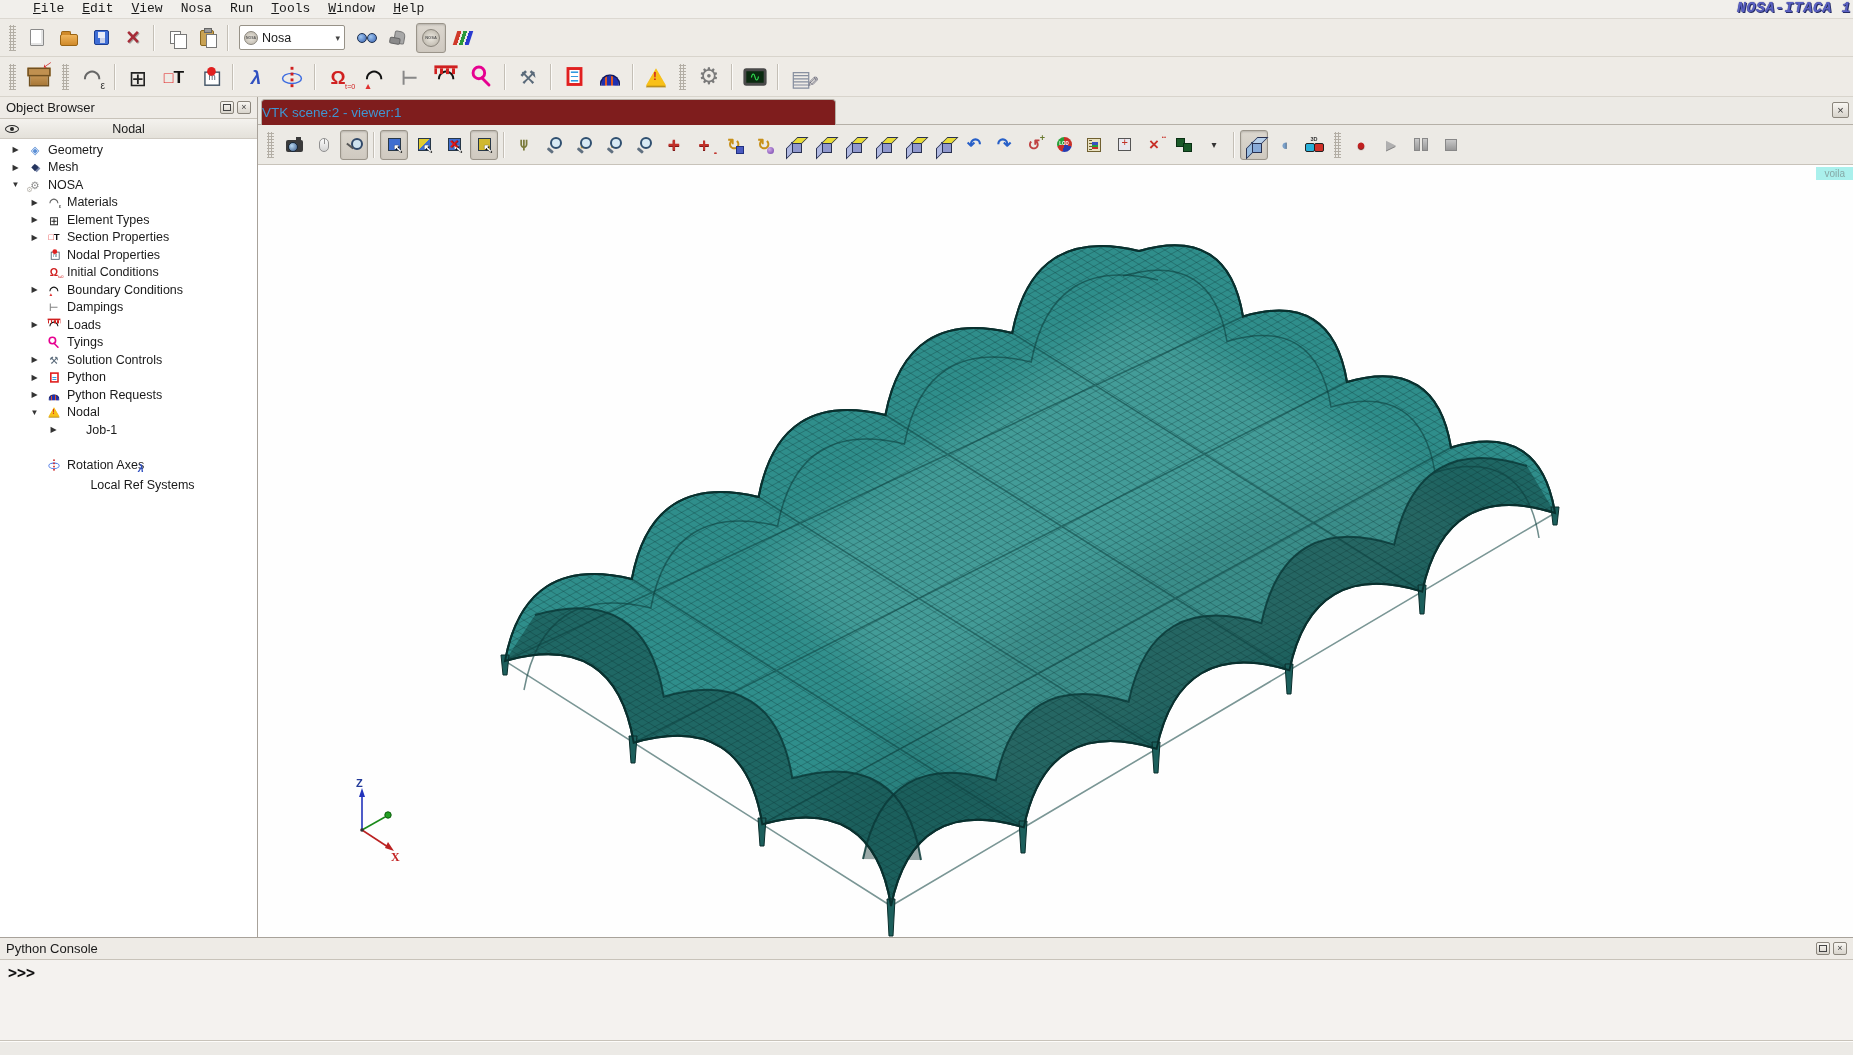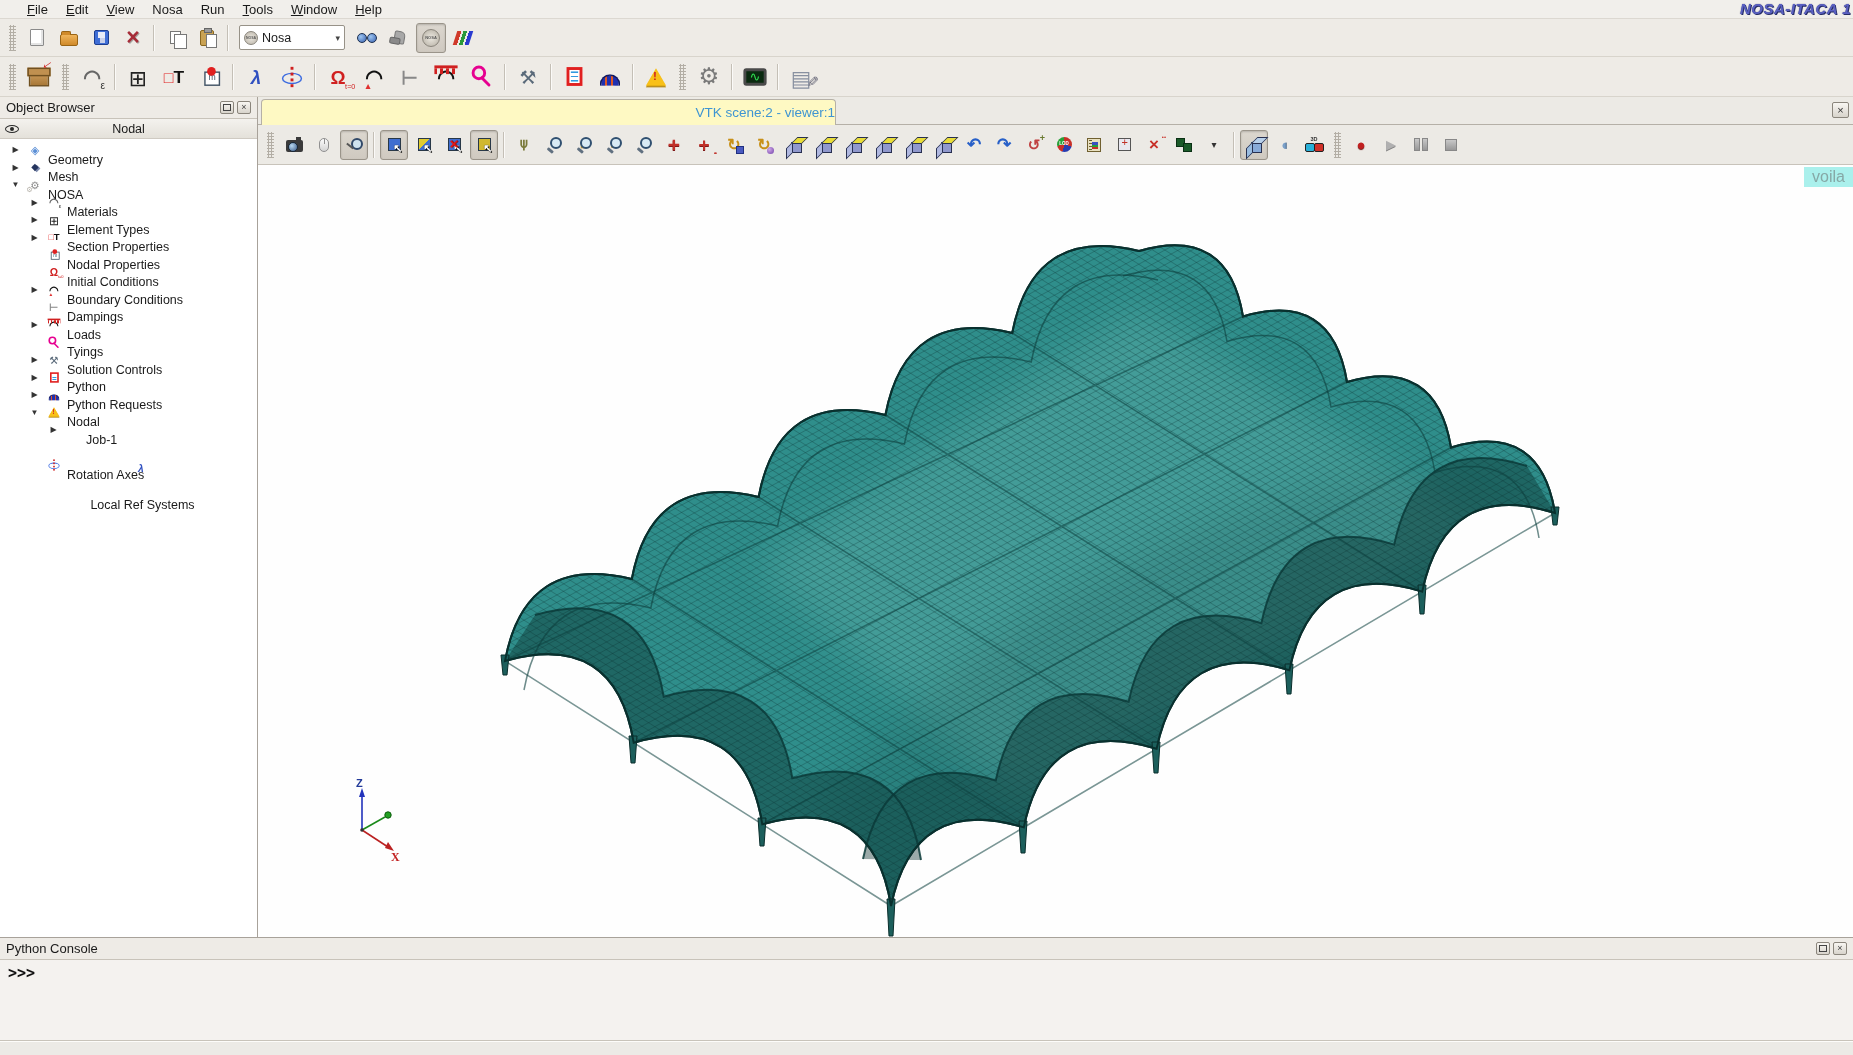--- a/index.html
+++ b/index.html
@@ -1,22 +1,22 @@
 <!DOCTYPE html>
 <html><head>
 <meta charset="utf-8">
 <style>
   html,body{margin:0;padding:0;background:#888;}
   *{box-sizing:border-box;}
   .app{width:1853px;height:1055px;position:relative;background:#eeebe6;
        font-family:"Liberation Sans",sans-serif;font-size:13px;color:#1a1a1a;
        overflow:hidden;display:flex;flex-direction:column;}
   
-  .menubar{height:19px;display:flex;align-items:flex-start;padding-left:18px;background:#f1efeb;
-           border-bottom:1px solid #dcd8d1;position:relative;flex:0 0 auto;}
+  .menubar{height:19px;display:flex;align-items:flex-end;padding-left:24px;background:#f1efeb;
+           border-bottom:1px solid #dcd8d1;position:relative;flex:0 0 auto;font-family:Liberation Mono, monospace;}
   .menu-item{padding:0 9px;height:19px;line-height:19px;cursor:default;}
   .logo{position:absolute;right:2px;top:0;font-style:italic;font-weight:bold;font-size:15px;
         color:#5a60c2;text-shadow:1px 1px 0 #252c66,0 0 1px #252c66;letter-spacing:.5px;white-space:nowrap;}
   
   .toolbar{display:flex;align-items:center;padding:2px 4px;background:#eeebe6;
            border-bottom:1px solid #d8d4cc;flex:0 0 auto;}
   .tb1{height:38px;}
   .tb2{height:40px;}
   .tbtn{height:30px;min-width:30px;display:inline-flex;align-items:center;justify-content:center;
         border:1px solid transparent;border-radius:3px;margin:0 1px;position:relative;}
@@ -189,34 +189,34 @@
   .tree-head{height:20px;display:flex;align-items:center;background:linear-gradient(#f4f2ee,#e4e1da);
       border-bottom:1px solid #cfcac2;flex:0 0 auto;}
   .eye-col{width:24px;display:flex;justify-content:center;}
   .eye{width:14px;height:8px;border:1.5px solid #2a2a2a;border-radius:50%;position:relative;display:inline-block;}
   .eye::after{content:"";position:absolute;left:3.5px;top:1px;width:4px;height:4px;background:#2a2a2a;border-radius:50%;}
   .name-col{flex:1;text-align:center;font-size:12.5px;}
   .tree{flex:1;background:#fff;overflow:hidden;padding-top:2px;}
   .trow{display:flex;align-items:center;height:17.5px;}
   .twist{width:19px;text-align:center;font-size:8px;color:#333;flex:0 0 19px;}
   .ti{width:20px;flex:0 0 20px;display:inline-flex;justify-content:center;align-items:center;transform:scale(.8);}
-  .tlabel{padding-left:3px;font-size:12.5px;white-space:nowrap;margin-top:20px;}
+  .tlabel{padding-left:3px;font-size:12.5px;white-space:nowrap;}
   
   .viewer{flex:1;display:flex;flex-direction:column;background:#eceae5;min-width:0;}
   .vtitle{height:28px;position:relative;background:#eceae5;border-bottom:1px solid #b5b0a7;flex:0 0 auto;}
-  .vtab{position:absolute;left:3px;top:2px;width:575px;height:26px;background:#fef9c3;border:1px solid #b5b0a7;
-      border-bottom:none;border-radius:4px 4px 0 0;display:flex;align-items:center;justify-content:flex-end;
+  .vtab{position:absolute;left:3px;top:2px;width:575px;height:26px;background:#7f1d1d;border:1px solid #b5b0a7;
+      border-bottom:none;border-radius:4px 4px 0 0;display:flex;align-items:center;justify-content:flex-start;
       color:#3f95d2;font-size:13.5px;}
   .vclose{position:absolute;right:4px;top:5px;width:17px;height:16px;border:1px solid #8a857c;border-radius:2px;
       background:linear-gradient(#f8f6f2,#d8d4cc);display:flex;align-items:center;justify-content:center;
       font-size:11px;color:#333;}
   .vtoolbar{height:40px;display:flex;align-items:center;padding:0 4px;background:#eceae5;
       border-bottom:1px solid #c8c3ba;flex:0 0 auto;}
   .canvas{flex:1;position:relative;background:#fefefe;overflow:hidden;}
-  .watermark{position:absolute;top:2px;right:0;background:#aaf0ec;color:#86a8a6;font-size:16px;padding:1px 8px;}
+  .watermark{position:absolute;top:2px;right:0;background:#aaf0ec;color:#86a8a6;font-size:10px;padding:1px 8px;}
   .meshsvg{position:absolute;inset:0;}
   .triad{position:absolute;left:70px;top:608px;}
   
   .console{flex:0 0 auto;display:flex;flex-direction:column;border-top:1px solid #a8a29a;}
   .console-body{height:81px;background:#f4f2ef;padding:4px 8px;
       font-family:"DejaVu Sans Mono",monospace;font-size:15px;font-weight:bold;color:#111;}
   .statusbar{flex:0 0 15px;background:#eceae6;border-top:1px solid #fdfcfa;box-shadow:0 -1px 0 #c8c3ba;}
 </style>
 </head>
 <body>

